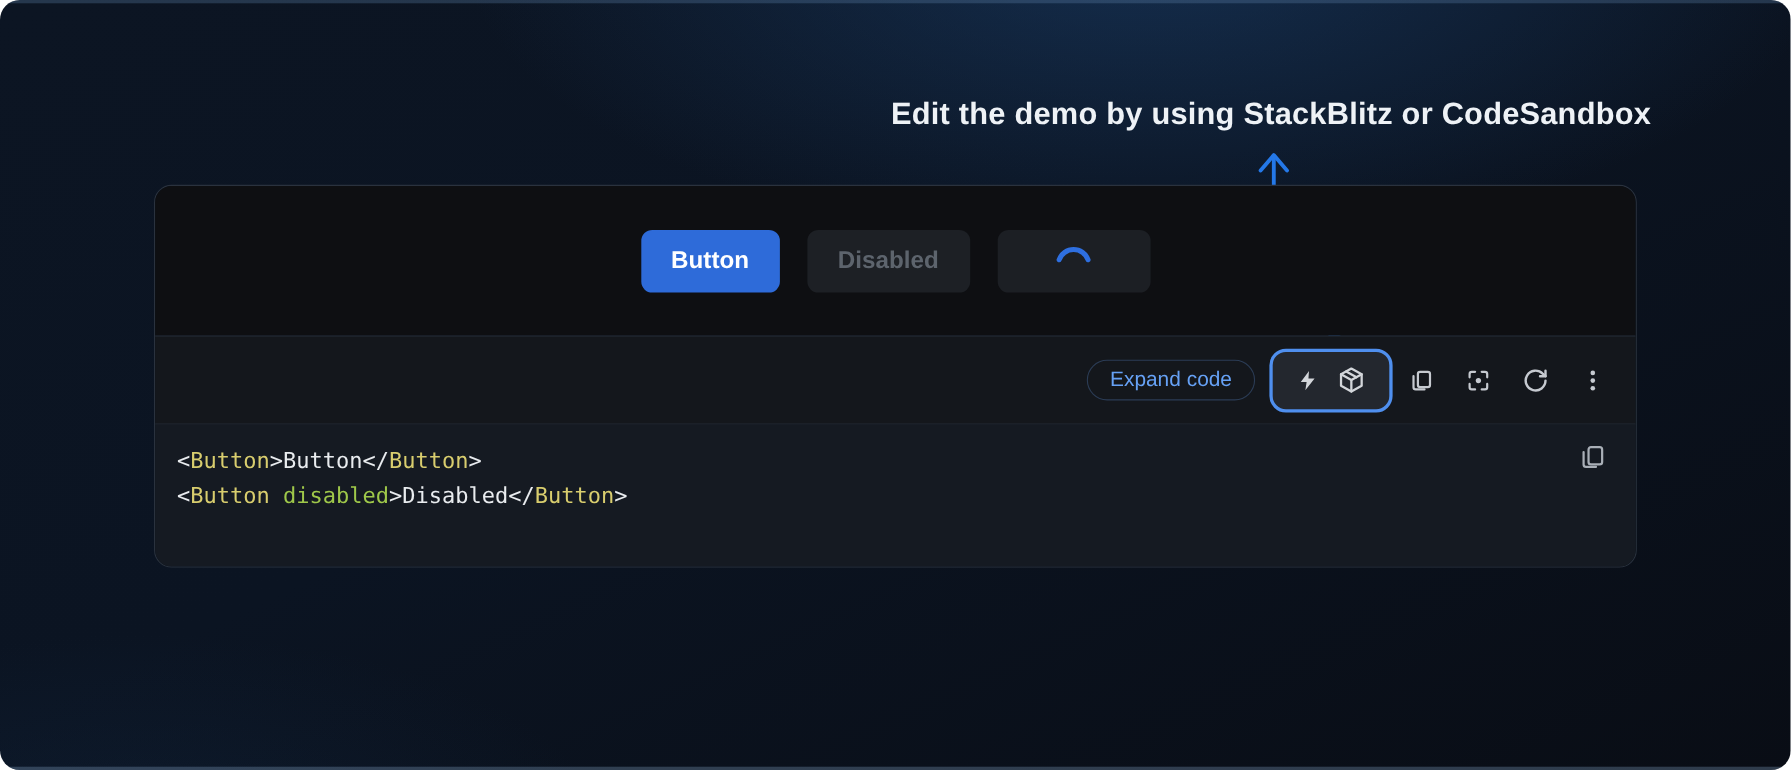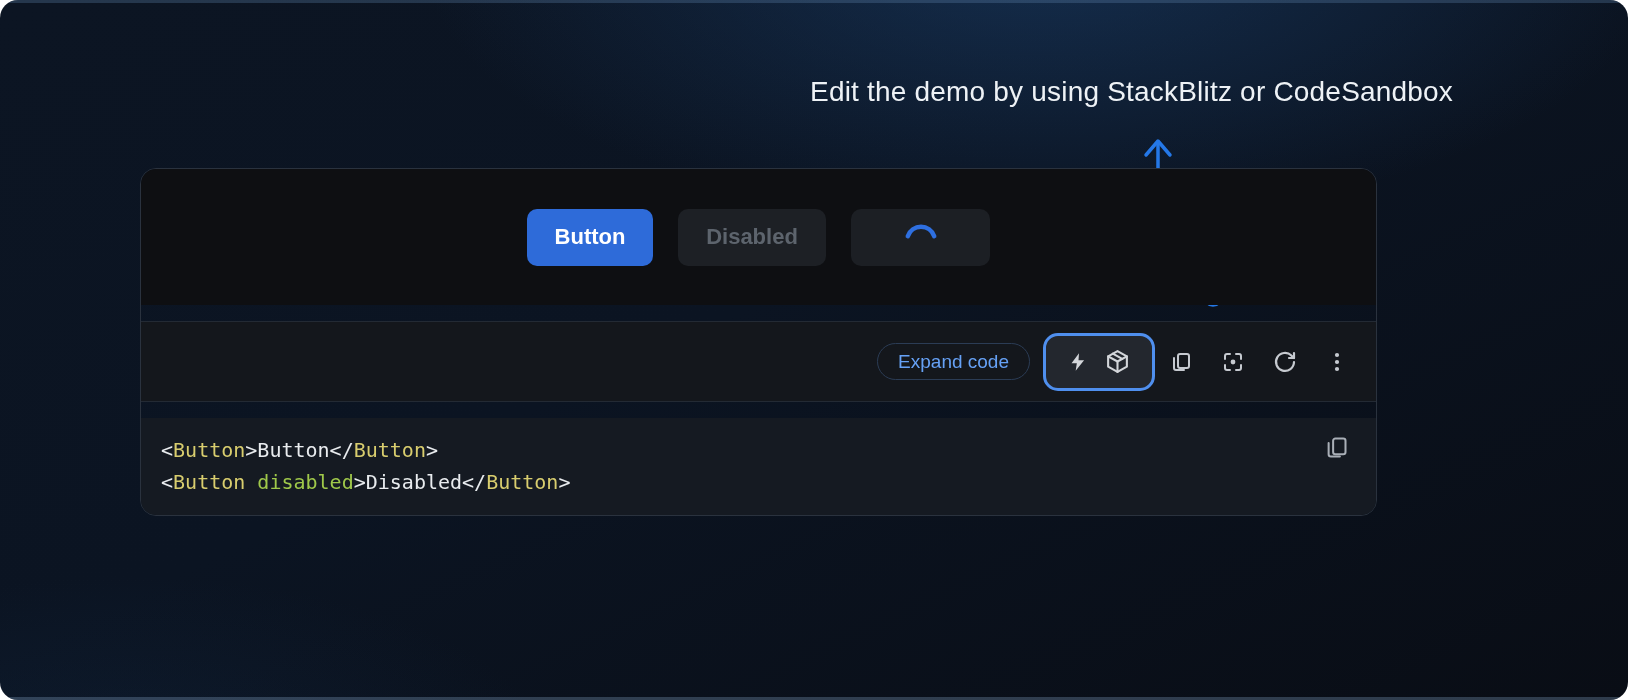--- a/index.html
+++ b/index.html
@@ -9,29 +9,29 @@
       radial-gradient(1000px 430px at 64% -6%, rgba(28,66,112,.55), rgba(0,0,0,0) 62%),
       radial-gradient(700px 300px at 8% 108%, rgba(20,45,75,.28), rgba(0,0,0,0) 60%),
       linear-gradient(155deg,#0c1523 0%,#0b1422 45%,#090d15 100%);
     font-family:"Liberation Sans",sans-serif;
   }
   .edge-strip{position:absolute;left:0;right:0;height:3px;}
   .edge-strip.top{top:0;background:rgba(105,145,185,.28);}
   .edge-strip.bottom{bottom:0;background:rgba(120,150,180,.35);}
 
   .annotation-label{
-    position:absolute;left:810px;top:76px;
-    font-size:28px;font-weight:400;color:#eef2f6;letter-spacing:.2px;white-space:nowrap;
+    position:absolute;left:810px;top:88px;
+    font-size:28px;font-weight:700;color:#eef2f6;letter-spacing:.2px;white-space:nowrap;
   }
   .arrow-svg{position:absolute;inset:0;pointer-events:none;}
 
   .panel{
-    position:absolute;left:140px;top:168px;width:1237px;height:348px;
+    position:absolute;left:140px;top:168px;width:1348px;height:348px;
     border:1px solid #2a323e;border-radius:16px;box-sizing:border-box;
-    display:flex;flex-direction:column;overflow:hidden;gap:16px;
+    display:flex;flex-direction:column;overflow:hidden;
   }
   .demo-area{
     height:136px;flex:0 0 136px;background:#0e0f12;
     display:flex;align-items:center;justify-content:center;gap:25px;
   }
   .btn{height:57px;border:none;border-radius:10px;display:flex;align-items:center;justify-content:center;
        font-family:"Liberation Sans",sans-serif;font-size:22px;font-weight:700;cursor:pointer;}
   .btn-primary{width:126px;background:#2e6bd9;color:#ffffff;}
   .btn-disabled{width:148px;background:#1d2025;color:#5d646d;cursor:not-allowed;}
   .btn-loading{width:139px;background:#1c1f24;}

